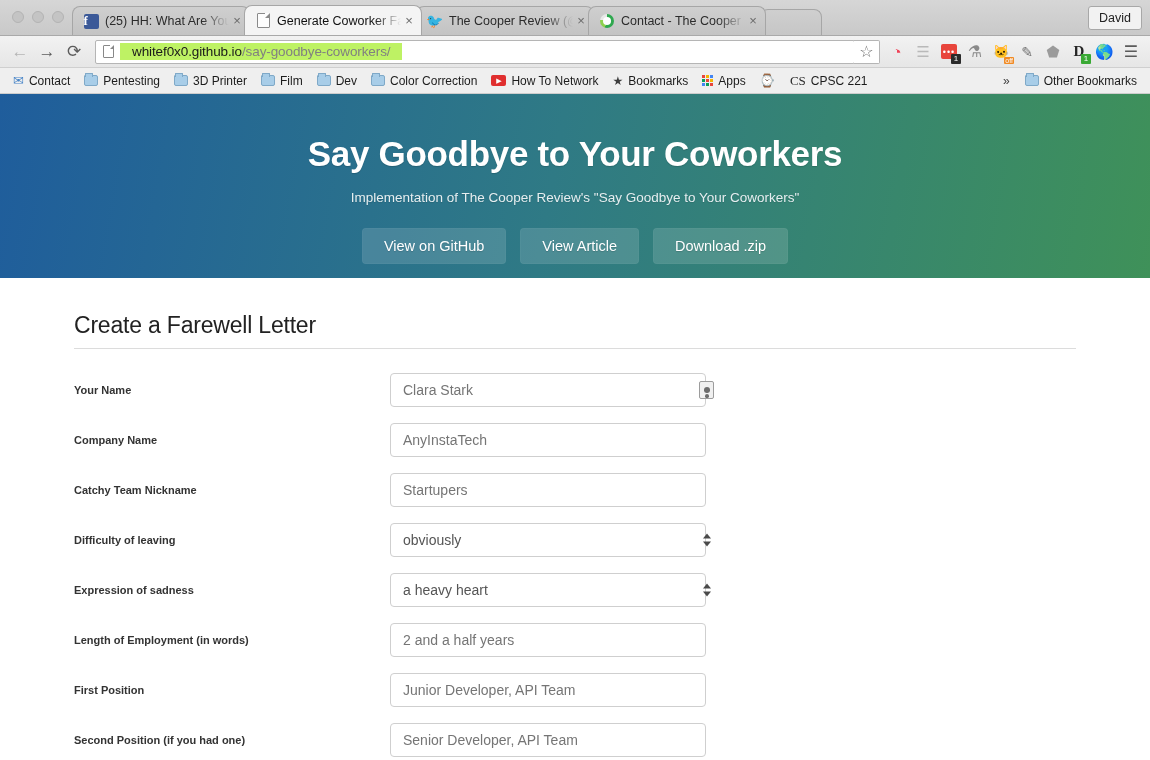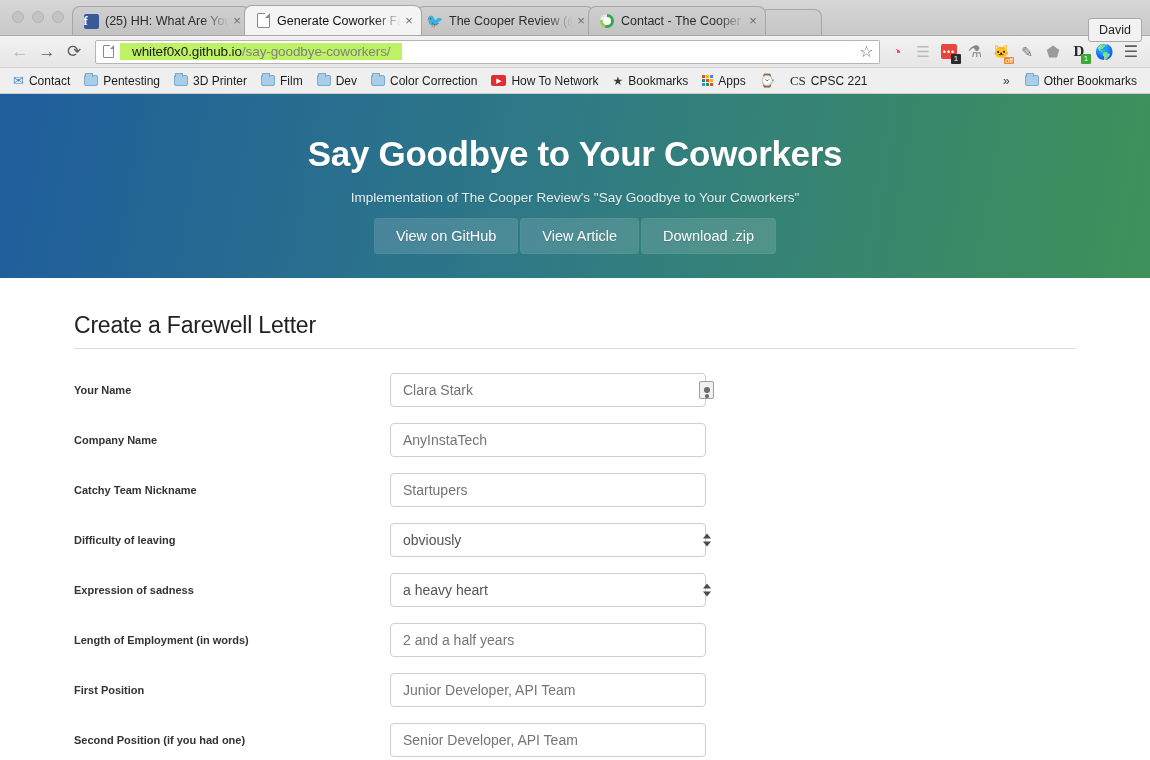--- a/index.html
+++ b/index.html
@@ -84,21 +84,21 @@
                     border-style: solid; border-color: #8a8a8a #fdfdfd; }
   .fav-tw { color: #55acee; font-size: 14px; }
   .fav-cr {
     width: 14px; height: 14px; border-radius: 50%;
     background: conic-gradient(#2fa84f 0 55%, #8fd14f 55% 78%, #e8e8e8 78% 100%);
     position: relative;
   }
   .fav-cr:after { content:""; position:absolute; inset:3px; border-radius:50%; background:#fff; }
 
   .profile-btn {
-    position: absolute; right: 8px; top: 18px;
+    position: absolute; right: 8px; top: 6px;
     height: 24px; padding: 0 10px;
     display: flex; align-items: center;
     font-size: 12.5px; color: #222;
     background: #f2f2f2; border: 1px solid #a8a8a8; border-radius: 3px;
   }
 
   
   .toolbar {
     height: 32px;
     background: linear-gradient(#f2f2f2, #e6e6e6);
@@ -188,21 +188,21 @@
     color: #ffffff;
     font-size: 35px;
     font-weight: bold;
     letter-spacing: -0.3px;
     text-shadow: 0 1px 1px rgba(0,0,0,0.16);
   }
   .hero p {
     color: #e6eef0; font-size: 13.5px; margin-top: 16px;
     text-shadow: 0 1px 1px rgba(0,0,0,0.12);
   }
-  .hero-buttons { display: flex; gap: 2px; margin-top: 13px; }
+  .hero-buttons { display: flex; gap: 14px; margin-top: 23px; }
   .hero-btn {
     background: rgba(255,255,255,0.14);
     color: #fff; font-size: 14.5px;
     padding: 9px 21px;
     border-radius: 4px;
     text-shadow: 0 1px 1px rgba(0,0,0,0.15);
     border: 1px solid rgba(255,255,255,0.03);
   }
 
   .main { width: 1002px; margin: 0 auto; padding-top: 34px; }

